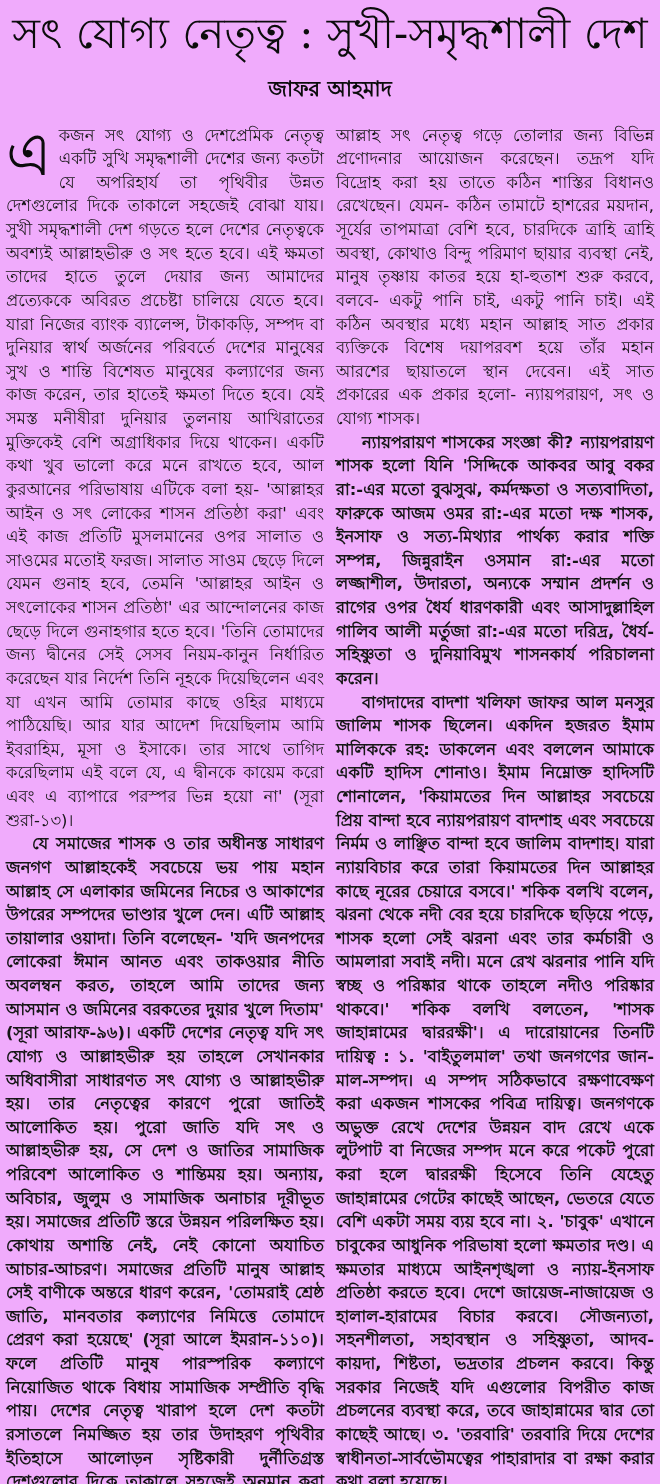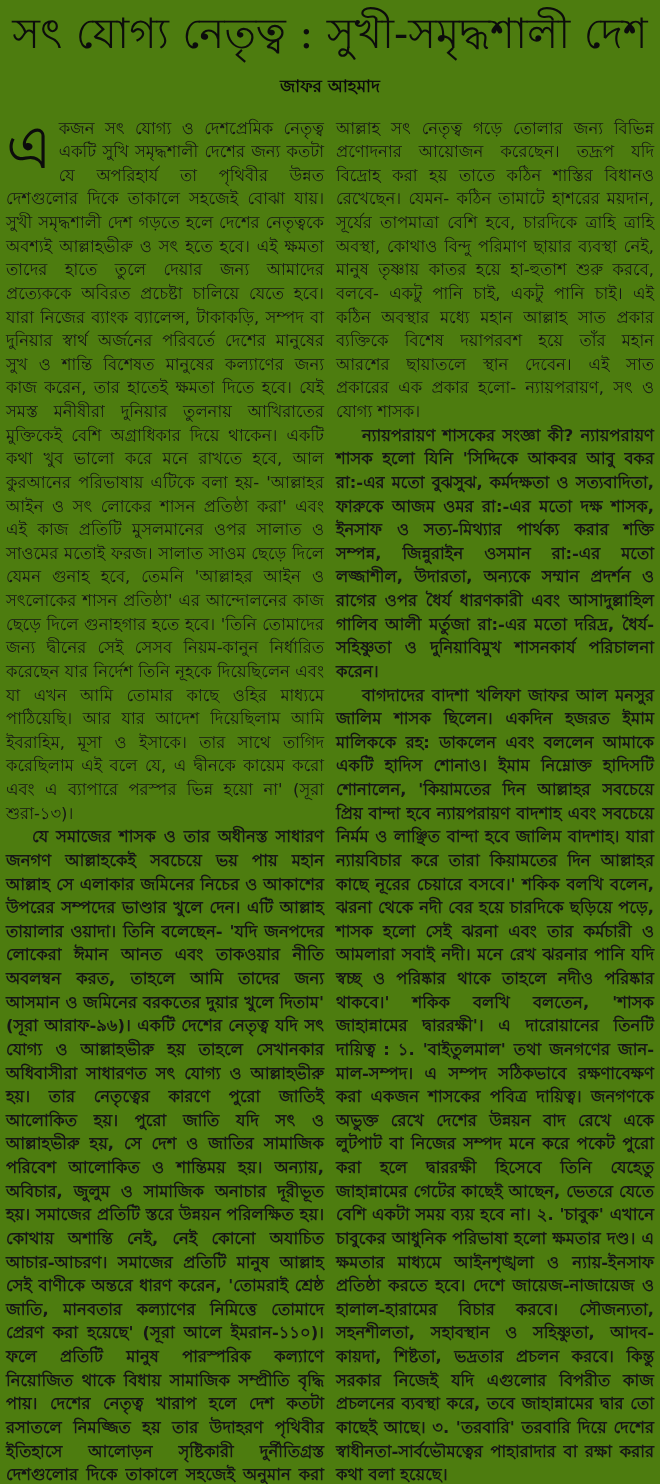--- a/index.html
+++ b/index.html
@@ -1,28 +1,28 @@
 <!DOCTYPE html>
 <html lang="bn"><head>
 <meta charset="utf-8">
 <style>
   html,body{margin:0;padding:0;background:#e8e8e8;}
   .page{
-    width:660px;height:1484px;margin:0 auto;background:#4d7c0f;
+    width:660px;height:1484px;margin:0 auto;background:#f0abfc;
     overflow:hidden;box-sizing:border-box;position:relative;
     font-family:"DejaVu Sans", sans-serif;color:#151515;
     padding:6px 6px 0 6px;
   }
   .title{
     margin:2px 0 0 0;text-align:center;font-weight:400;
     font-size:42px;line-height:1.25;color:#0c0c0c;
     font-family:"DejaVu Serif", serif;white-space:nowrap;
   }
   .author{
-    text-align:center;font-weight:700;font-size:17px;
+    text-align:center;font-weight:700;font-size:21px;
     margin-top:12px;color:#0c0c0c;
   }
   .body{
     display:flex;gap:12px;margin-top:16px;
   }
   .col{
     flex:1 1 0;min-width:0;text-align:justify;
     font-size:16.4px;line-height:1.44;color:#161616;
     word-break:break-word;
   }

